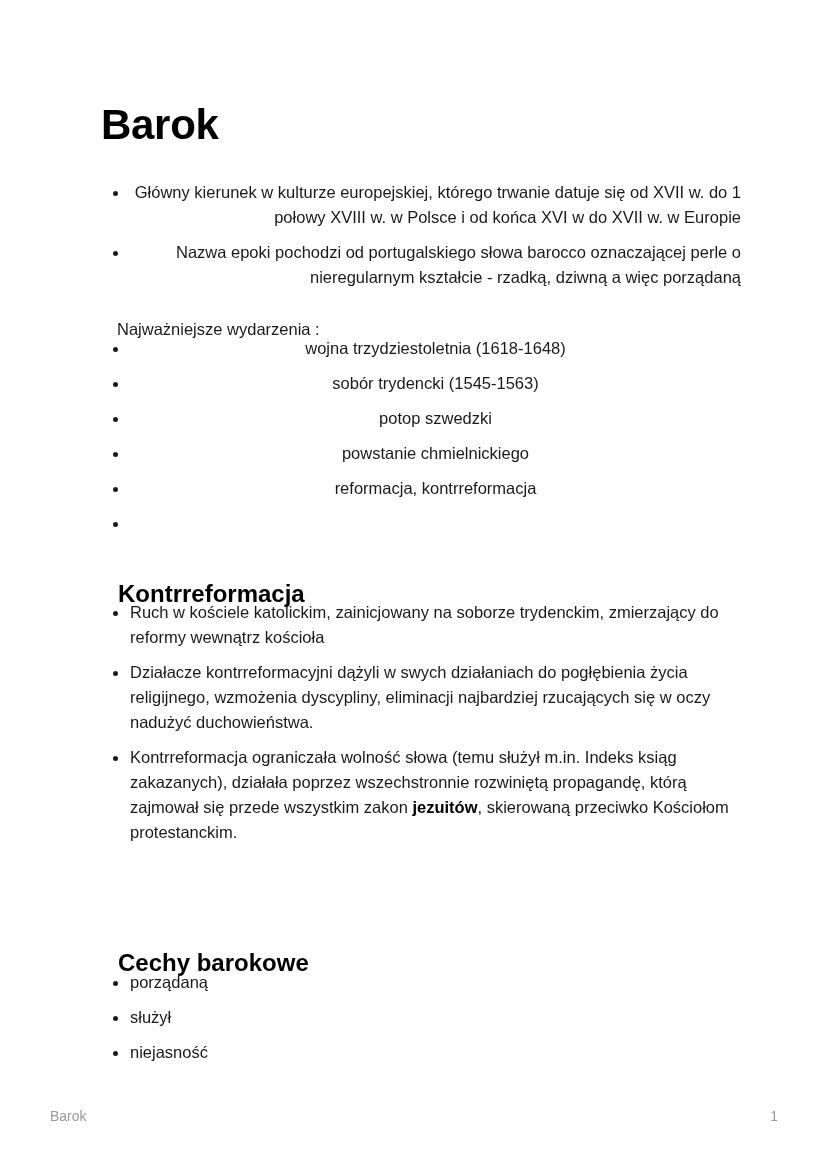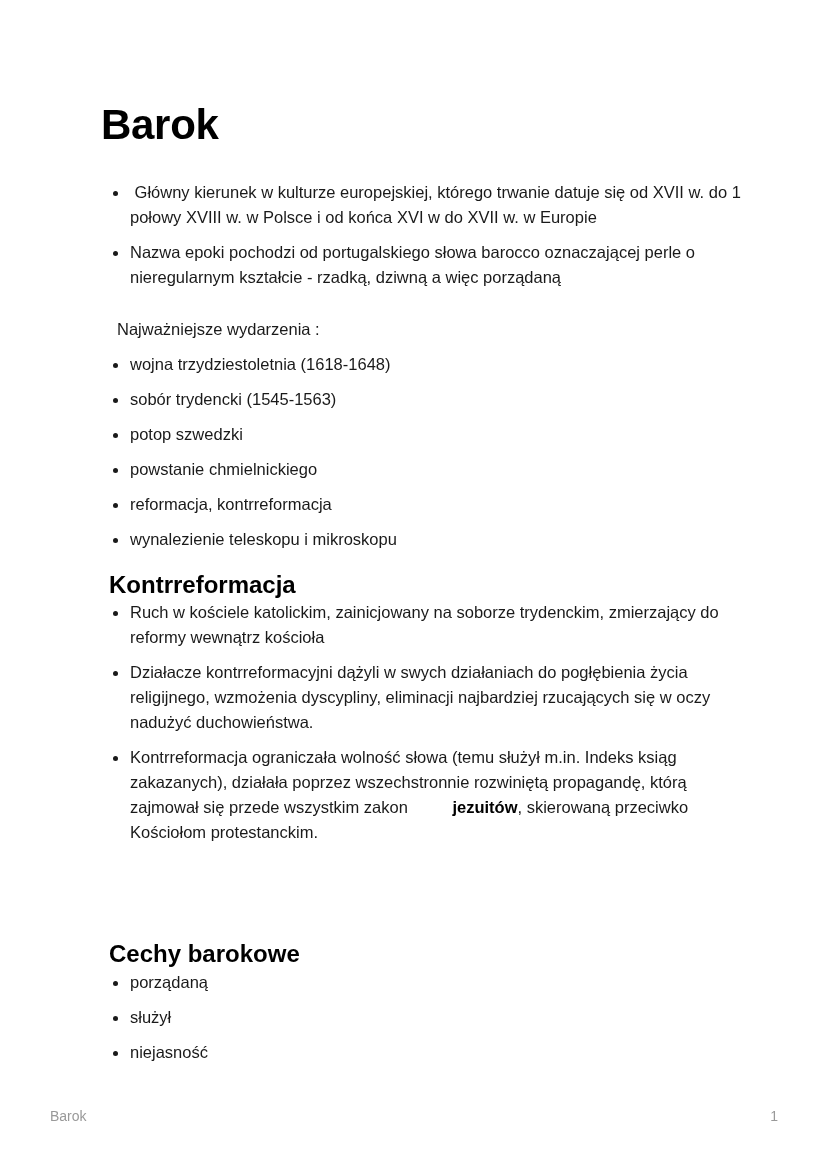--- a/index.html
+++ b/index.html
@@ -26,21 +26,21 @@
       left: 0;
       top: 100px;
       margin: 0;
       font-size: 42px;
       font-weight: bold;
       line-height: 50px;
       color: #000;
       letter-spacing: -0.3px;
     }
     h2 {
-      margin: 8px;
+      margin: 17px;
       font-size: 24px;
       font-weight: bold;
       line-height: 30px;
       color: #000;
       position: absolute;
       left: 0;
     }
     ul {
       list-style: none;
       margin: 0;
@@ -65,21 +65,21 @@
       border-radius: 50%;
       background: #1a1a1a;
     }
     p.label {
       position: absolute;
       left: 0;
       margin: 16px;
       font-size: 16.5px;
       line-height: 25px;
     }
-    b { font-weight: bold; color: #000; margin-left: 40px; }
+    b { font-weight: bold; color: #000; }
     .footer-left {
       position: absolute;
       left: 50px;
       top: 1108px;
       font-size: 14px;
       color: #999;
     }
     .footer-right {
       position: absolute;
       right: 50px;
@@ -88,34 +88,34 @@
       color: #999;
     }
   </style>
 </head>
 <body>
 
 <div class="page">
 
   <h1>Barok</h1>
 
-  <ul style="top:180px;">
+  <ul style="top:180px;text-align:right;">
     <li><span class="bullet"></span><span style="white-space:pre-wrap;"> Główny kierunek w kulturze europejskiej, którego trwanie datuje się od XVII w. do 1 połowy XVIII w. w Polsce i od końca XVI w do XVII w. w Europie</span></li>
     <li><span class="bullet"></span><span>Nazwa epoki pochodzi od portugalskiego słowa barocco oznaczającej perle o nieregularnym kształcie - rzadką, dziwną a więc porządaną</span></li>
   </ul>
 
   <p class="label" style="top:301px;">Najważniejsze wydarzenia :</p>
 
-  <ul style="top:352px;">
+  <ul style="top:336px;text-align:center;">
     <li><span class="bullet"></span><span>wojna trzydziestoletnia (1618-1648)</span></li>
     <li><span class="bullet"></span><span>sobór trydencki (1545-1563)</span></li>
     <li><span class="bullet"></span><span>potop szwedzki</span></li>
     <li><span class="bullet"></span><span>powstanie chmielnickiego</span></li>
     <li><span class="bullet"></span><span>reformacja, kontrreformacja</span></li>
-    <li><span class="bullet"></span><span>wynalezienie teleskopu i mikroskopu</span></li>
+    <li><span class="bullet"></span></li>
   </ul>
 
   <h2 style="top:562px;">Kontrreformacja</h2>
 
   <ul style="top:600px;">
     <li><span class="bullet"></span><span>Ruch w kościele katolickim, zainicjowany na soborze trydenckim, zmierzający do reformy wewnątrz kościoła</span></li>
     <li><span class="bullet"></span><span>Działacze kontrreformacyjni dążyli w swych działaniach do pogłębienia życia religijnego, wzmożenia dyscypliny, eliminacji najbardziej rzucających się w oczy nadużyć duchowieństwa.</span></li>
     <li><span class="bullet"></span><span>Kontrreformacja ograniczała wolność słowa (temu służył m.in. Indeks ksiąg zakazanych), działała poprzez wszechstronnie rozwiniętą propagandę, którą zajmował się przede wszystkim zakon </span><b>jezuitów</b><span>, skierowaną przeciwko Kościołom protestanckim.</span></li>
   </ul>
 

